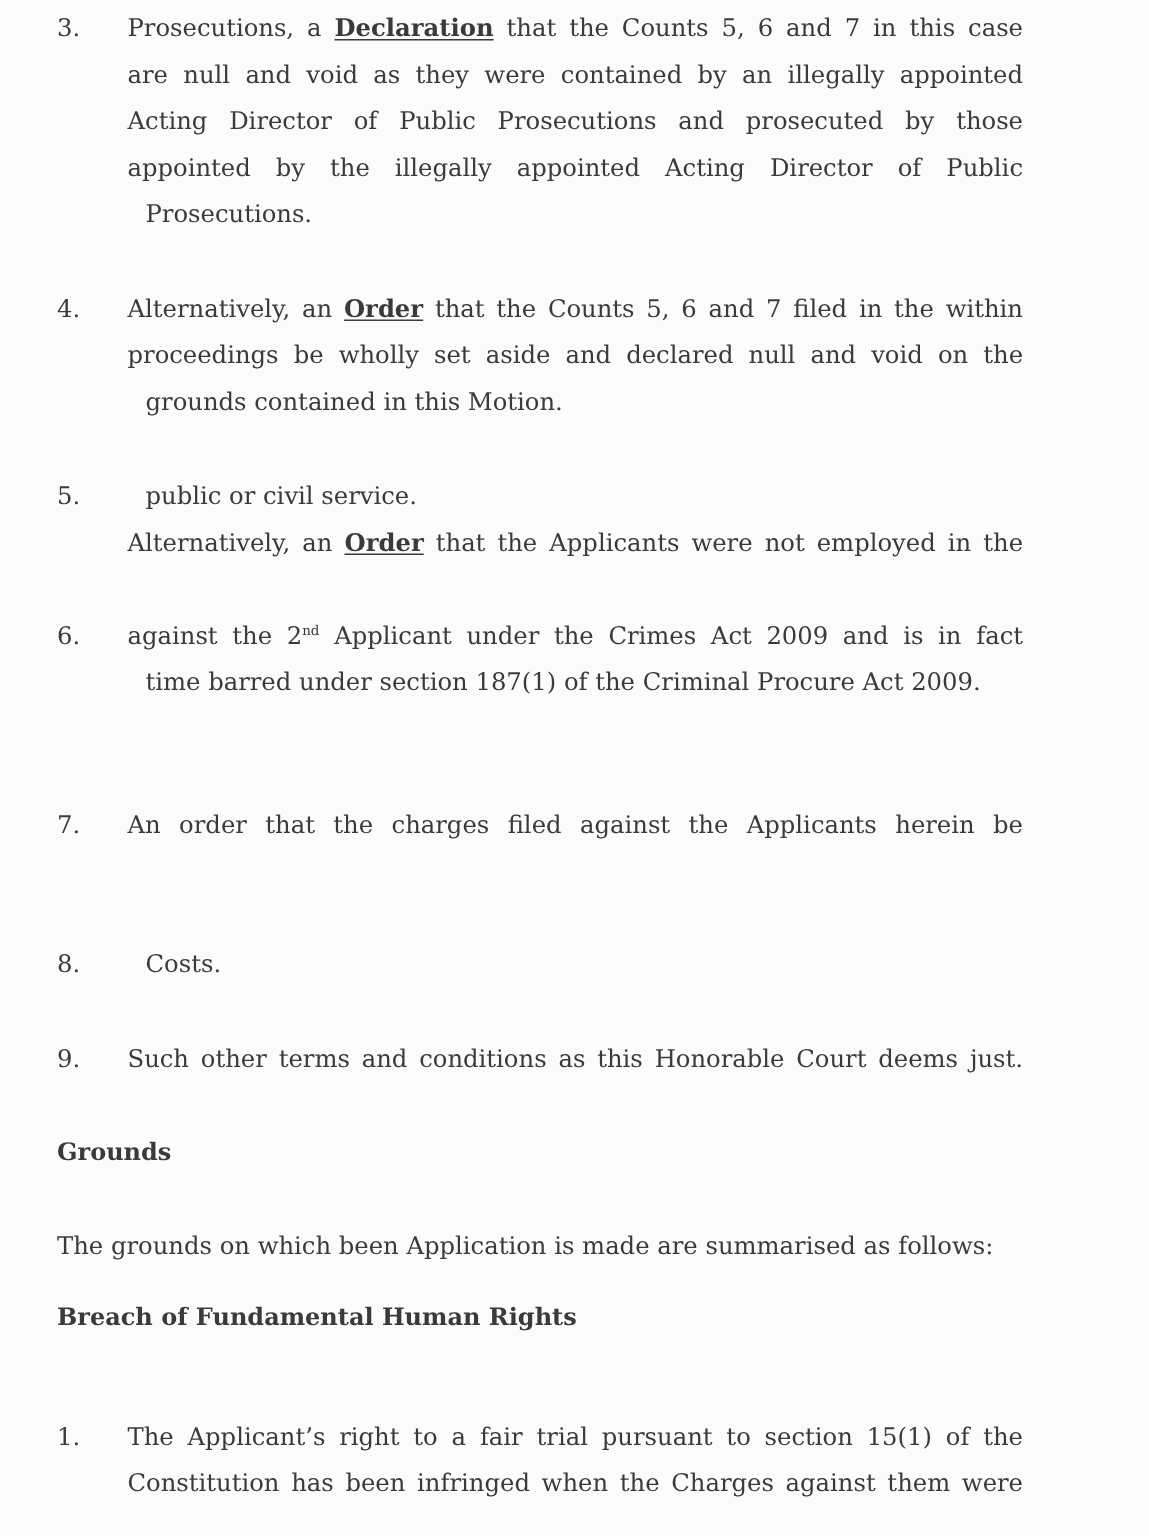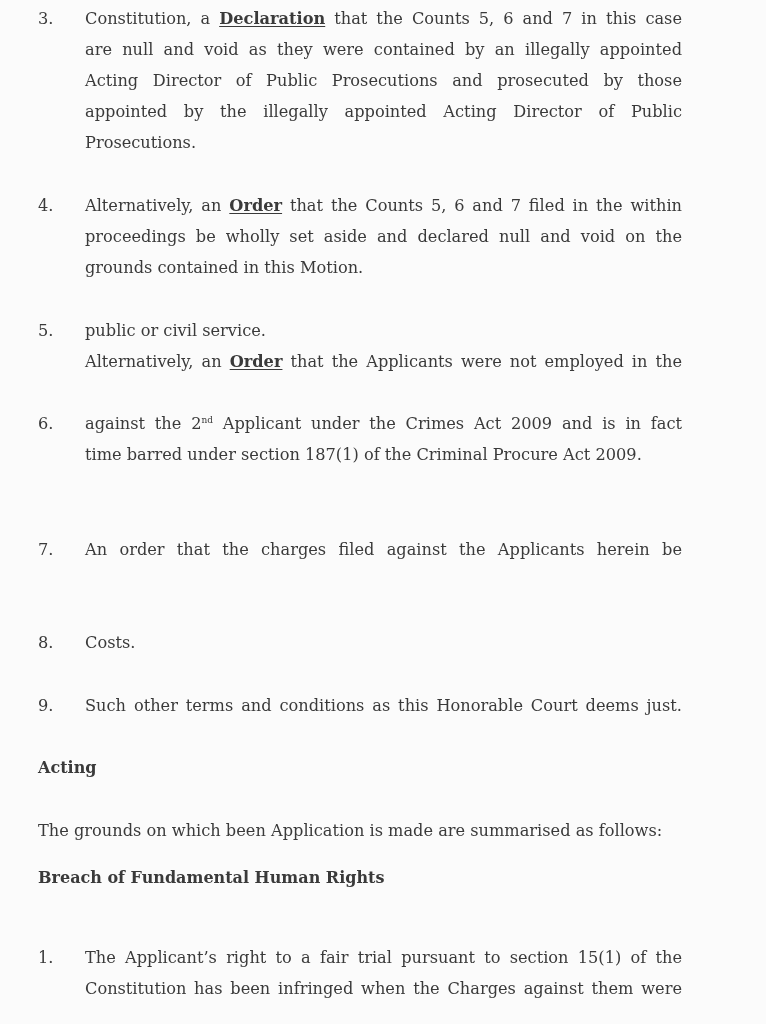--- a/index.html
+++ b/index.html
@@ -42,20 +42,21 @@
       text-align: justify;
     }
     .line {
       display: block;
       white-space: nowrap;
       text-align: justify;
       text-align-last: justify;
     }
     .line.last {
       text-align-last: left;
+      margin-left: 12px;
     }
     .u {
       font-weight: bold;
       text-decoration: underline;
       text-underline-offset: 2px;
     }
     sup {
       font-size: 9px;
       vertical-align: 6px;
       line-height: 0;
@@ -74,21 +75,21 @@
     }
   </style>
 </head>
 <body>
 
 <div class="page">
 
   <div class="item" style="top:3px;">
     <span class="num" style="line-height:31px;">3.</span>
     <div class="body">
-      <span class="line"><span>Constitution, a </span><span class="u">Declaration</span><span> that the Counts 5, 6 and 7 in this case</span></span>
+      <span class="line"><span>Prosecutions, a </span><span class="u">Declaration</span><span> that the Counts 5, 6 and 7 in this case</span></span>
       <span class="line">are null and void as they were contained by an illegally appointed</span>
       <span class="line">Acting Director of Public Prosecutions and prosecuted by those</span>
       <span class="line">appointed by the illegally appointed Acting Director of Public</span>
       <span class="line last">Prosecutions.</span>
     </div>
   </div>
 
   <div class="item" style="top:190px;">
     <span class="num" style="line-height:31px;">4.</span>
     <div class="body">
@@ -128,21 +129,21 @@
     </div>
   </div>
 
   <div class="item" style="top:690px;">
     <span class="num" style="line-height:31px;">9.</span>
     <div class="body">
       <span class="line">Such other terms and conditions as this Honorable Court deems just.</span>
     </div>
   </div>
 
-  <div class="heading" style="top:758px;">Acting</div>
+  <div class="heading" style="top:758px;">Grounds</div>
 
   <div class="para" style="top:821px;">The grounds on which been Application is made are summarised as follows:</div>
 
   <div class="heading" style="top:868px;text-align:right;">Breach of Fundamental Human Rights</div>
 
   <div class="item" style="top:942px;">
     <span class="num" style="line-height:31px;">1.</span>
     <div class="body">
       <span class="line">The Applicant’s right to a fair trial pursuant to section 15(1) of the</span>
       <span class="line">Constitution has been infringed when the Charges against them were</span>

